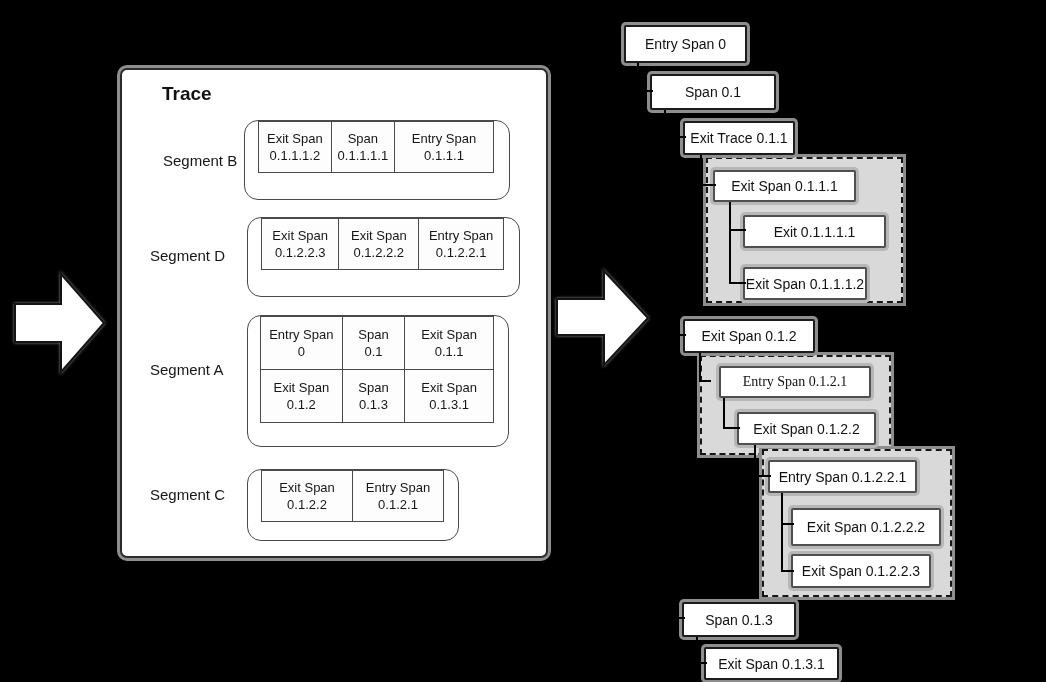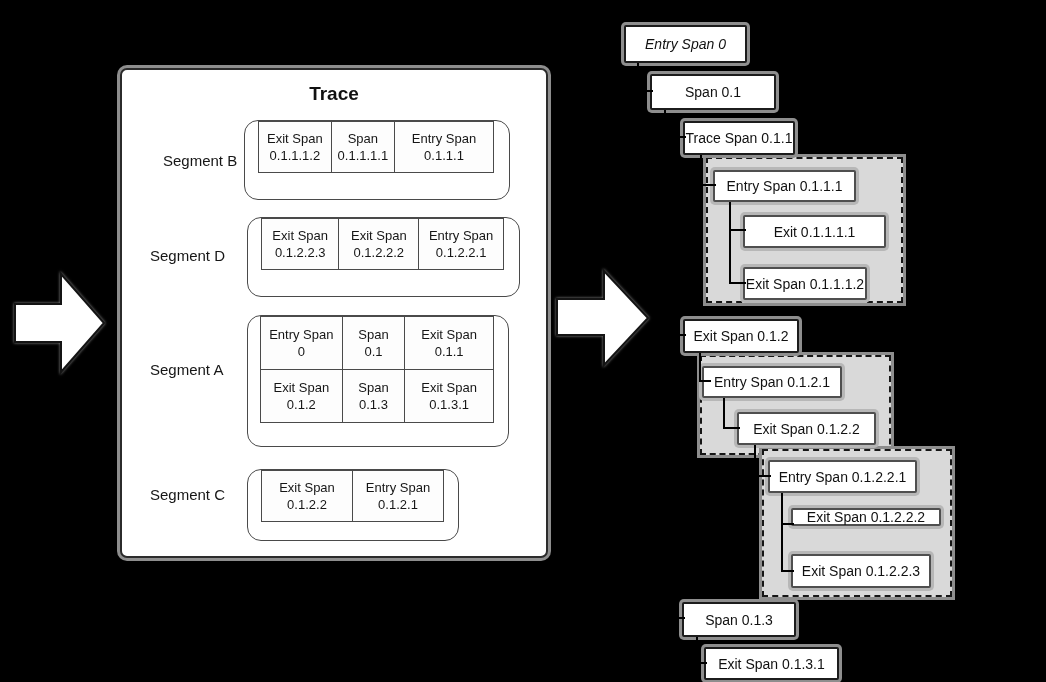--- a/index.html
+++ b/index.html
@@ -7,22 +7,22 @@
   body { font-family: "Liberation Sans", sans-serif; }
   .stage { position:relative; width:1046px; height:682px; background:#000000; overflow:hidden; }
 
   
   .trace-panel {
     position:absolute; left:120px; top:68px; width:428px; height:490px;
     background:#ffffff; border:2px solid #2b2b2b; border-radius:7px;
     box-shadow:0 0 0 3px #8e8e8e;
   }
   .trace-title {
-    position:absolute; left:0; top:13px; width:100%; text-align:center;
-    font-size:19px; font-weight:bold; color:#111;
+    position:absolute; left:0; top:13px; width:100%; text-align:left;
+    font-size:19px; font-weight:bold; color:#111;padding-left:40px;
   }
   .seg-label {
     position:absolute; left:28px; width:100px; font-size:15px; color:#161616;
   }
   .seg-box {
     position:absolute; background:#ffffff; border:1.5px solid #4a4a4a;
     border-radius:14px; display:flex; flex-direction:column; justify-content:flex-start;
   }
   .seg-row { display:flex; }
   .seg-row + .seg-row { margin-top:-1px; }
@@ -181,29 +181,29 @@
     <div class="line" style="left:723px; top:398px; width:2px;  height:31px;"></div>
     <div class="line" style="left:723px; top:427px; width:17px; height:2px;"></div>
     <div class="line" style="left:754px; top:445px; width:2px;  height:32px;"></div>
     <div class="line" style="left:754px; top:475px; width:17px; height:2px;"></div>
     <div class="line" style="left:781px; top:493px; width:2px;  height:79px;"></div>
     <div class="line" style="left:781px; top:523px; width:13px; height:2px;"></div>
     <div class="line" style="left:781px; top:570px; width:13px; height:2px;"></div>
     <div class="line" style="left:696px; top:637px; width:2px;  height:27px;"></div>
     <div class="line" style="left:696px; top:662px; width:11px; height:2px;"></div>
 
-    <div class="tnode" style="left:624px; top:25px; width:123px; height:38px;font-style:italic;">Entry Span 0</div>
+    <div class="tnode" style="left:624px; top:25px; width:123px; height:38px;">Entry Span 0</div>
     <div class="tnode" style="left:650px; top:74px; width:126px; height:36px;">Span 0.1</div>
-    <div class="tnode" style="left:683px; top:121px; width:112px; height:34px;">Trace Span 0.1.1</div>
-    <div class="tnode inner" style="left:713px; top:170px; width:143px; height:32px;">Entry Span 0.1.1.1</div>
+    <div class="tnode" style="left:683px; top:121px; width:112px; height:34px;">Exit Trace 0.1.1</div>
+    <div class="tnode inner" style="left:713px; top:170px; width:143px; height:32px;">Exit Span 0.1.1.1</div>
     <div class="tnode inner" style="left:743px; top:215px; width:143px; height:33px;">Exit 0.1.1.1.1</div>
     <div class="tnode inner" style="left:743px; top:267px; width:124px; height:33px;">Exit Span 0.1.1.1.2</div>
-    <div class="tnode" style="left:683px; top:319px; width:116px; height:34px;">Exit Span 0.1.2</div>
-    <div class="tnode inner" style="left:702px; top:366px; width:140px; height:32px;">Entry Span 0.1.2.1</div>
+    <div class="tnode" style="left:683px; top:319px; width:132px; height:34px;">Exit Span 0.1.2</div>
+    <div class="tnode inner" style="left:719px; top:366px; width:152px; height:32px;font-family:Liberation Serif, serif;">Entry Span 0.1.2.1</div>
     <div class="tnode inner" style="left:737px; top:412px; width:139px; height:33px;">Exit Span 0.1.2.2</div>
     <div class="tnode inner" style="left:768px; top:460px; width:149px; height:33px;">Entry Span 0.1.2.2.1</div>
-    <div class="tnode inner" style="left:791px; top:508px; width:150px; height:18px;">Exit Span 0.1.2.2.2</div>
+    <div class="tnode inner" style="left:791px; top:508px; width:150px; height:38px;">Exit Span 0.1.2.2.2</div>
     <div class="tnode inner" style="left:791px; top:554px; width:140px; height:34px;">Exit Span 0.1.2.2.3</div>
     <div class="tnode" style="left:682px; top:602px; width:114px; height:35px;">Span 0.1.3</div>
     <div class="tnode" style="left:704px; top:647px; width:135px; height:33px;">Exit Span 0.1.3.1</div>
   </div>
 
 </div>
 
 </body></html>

